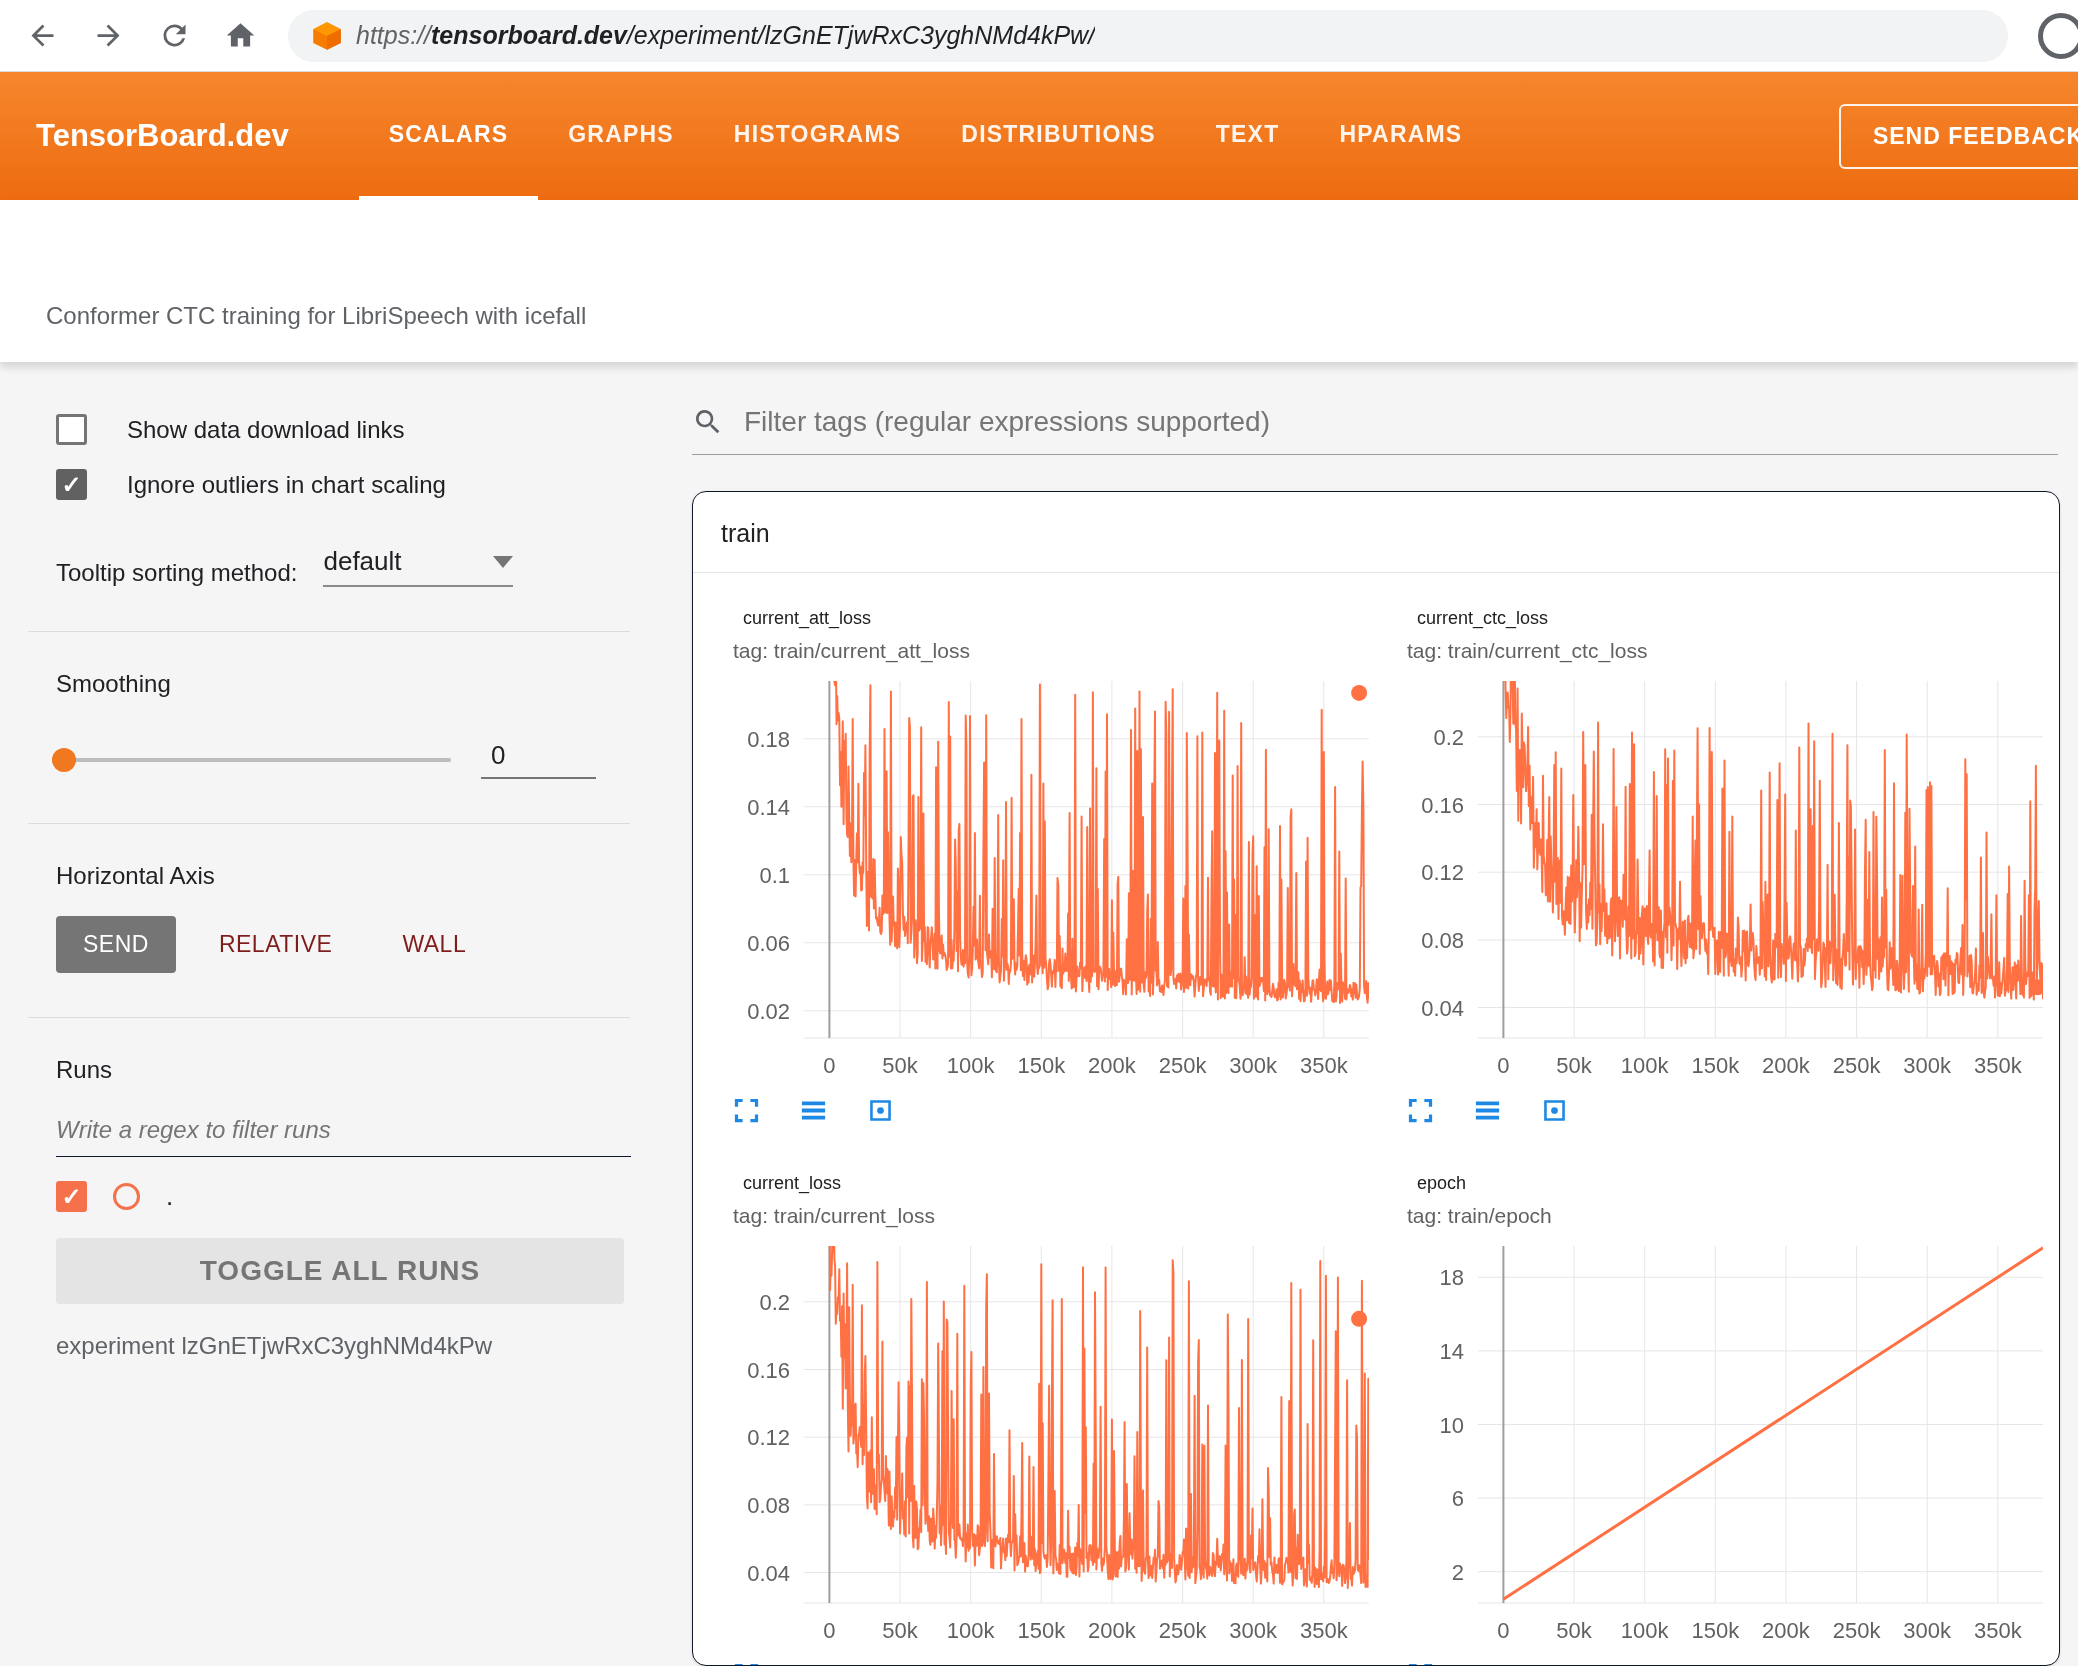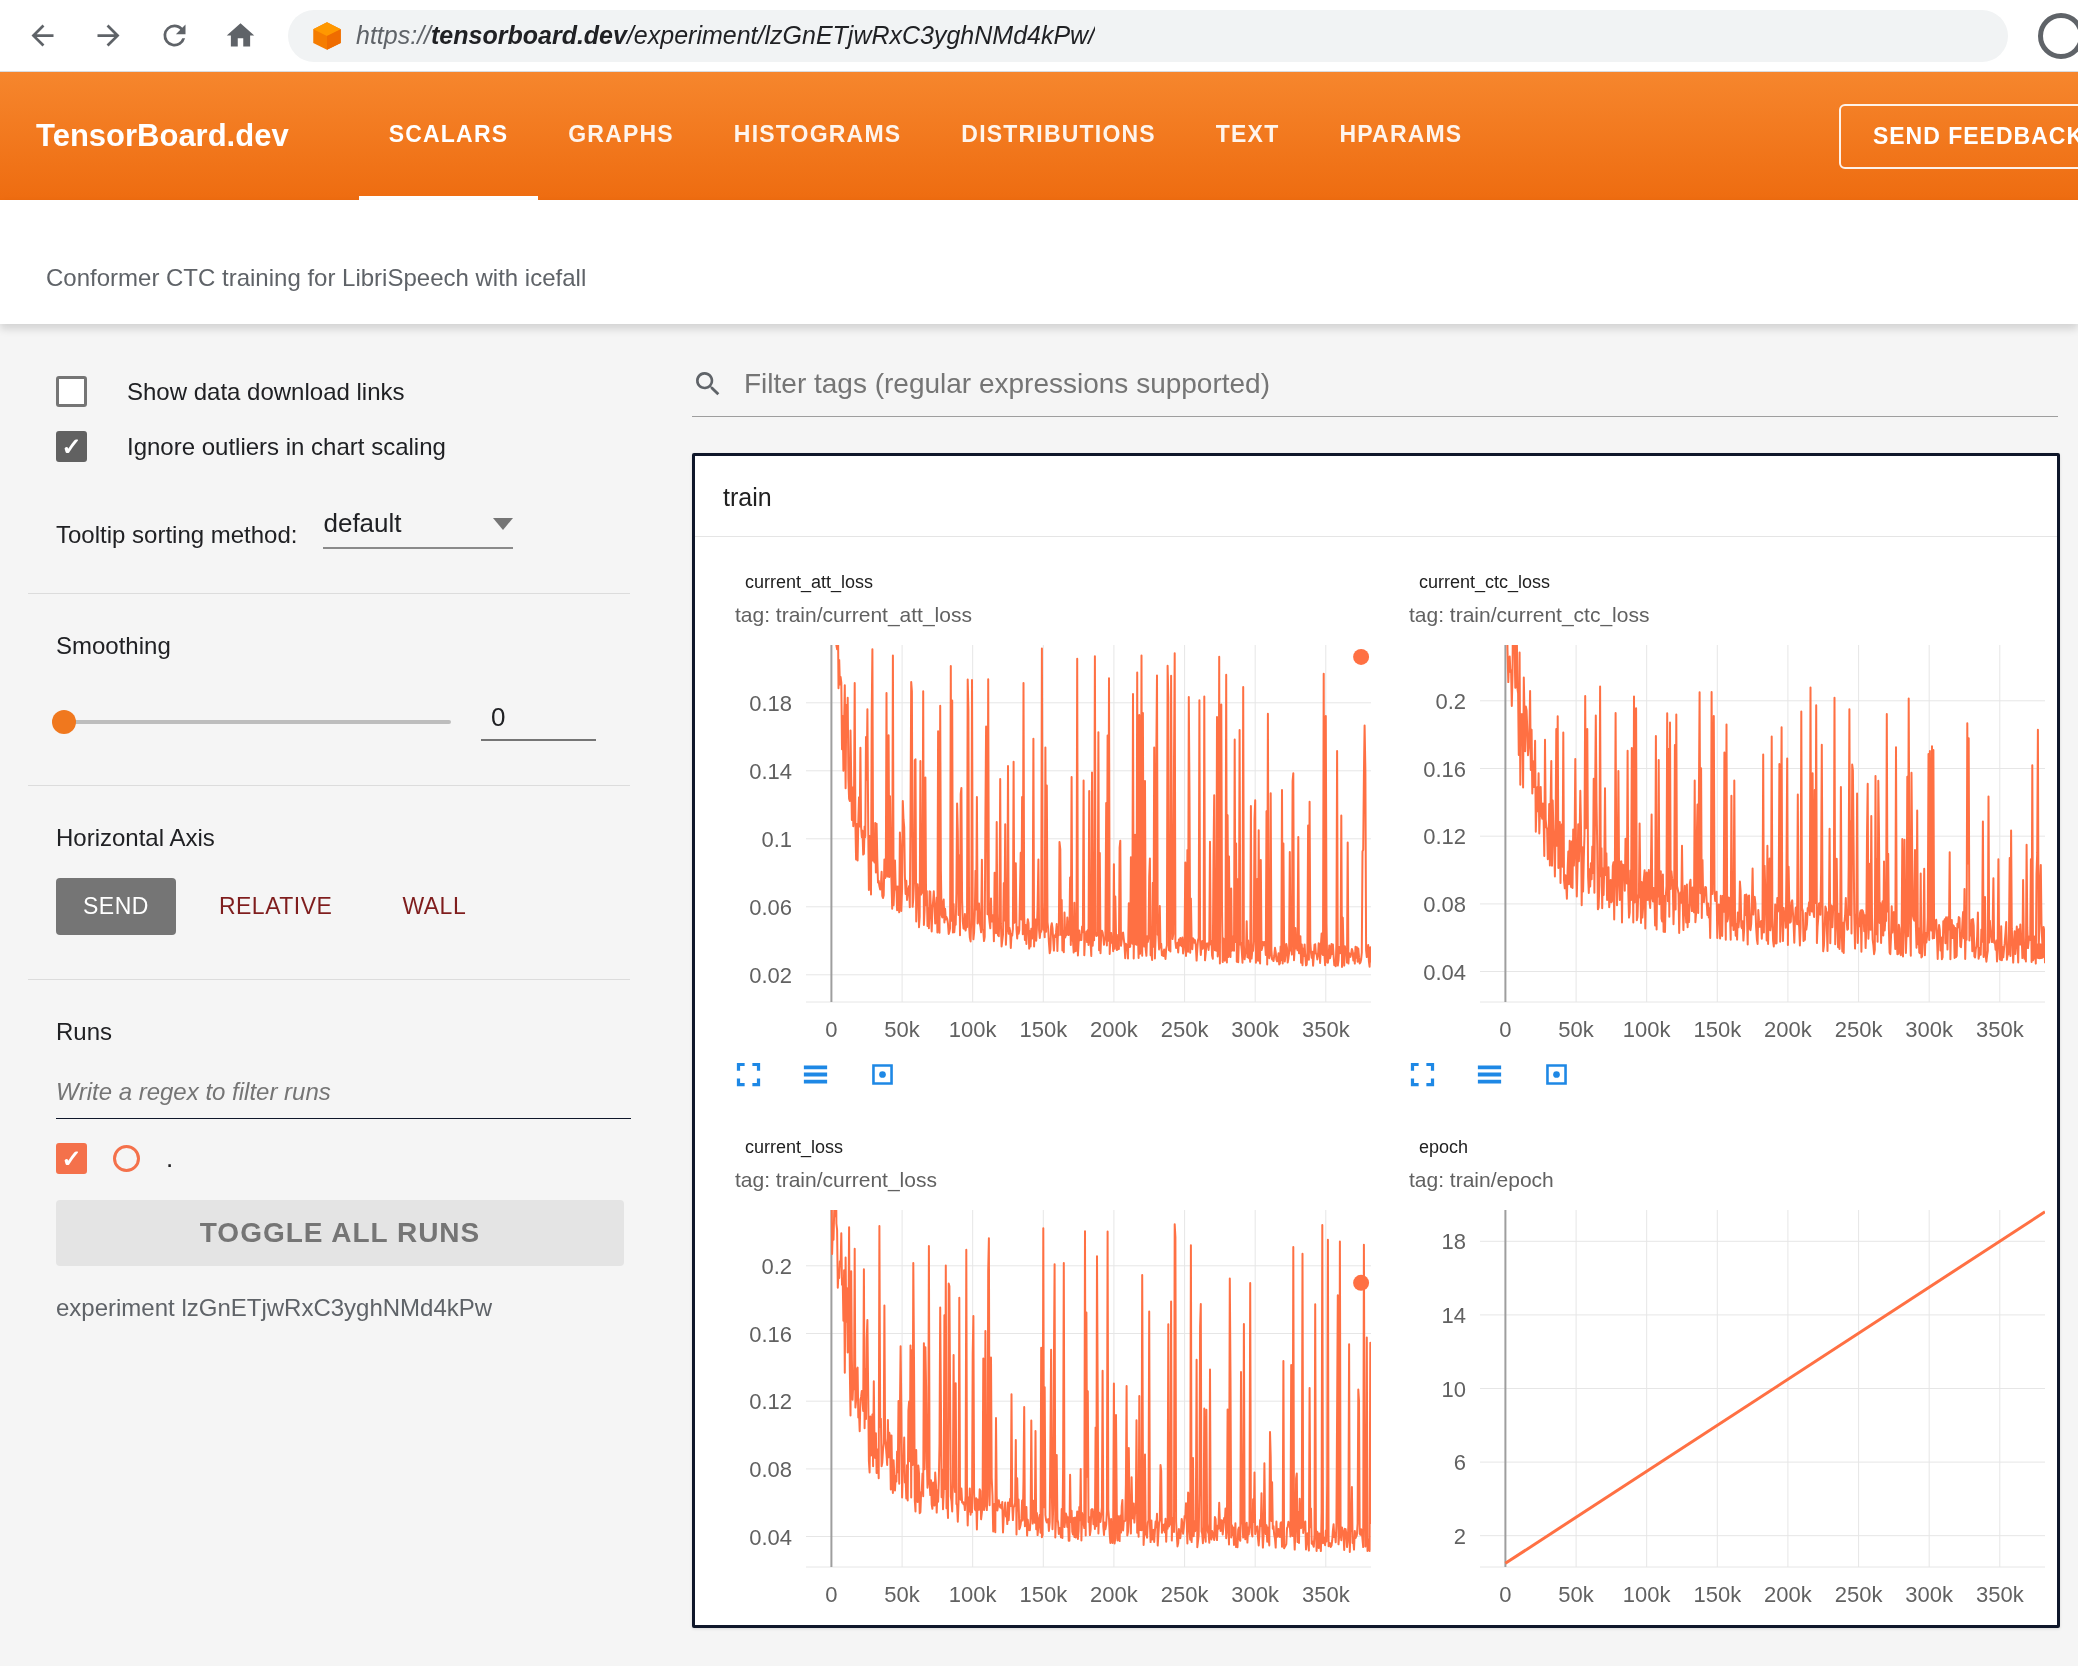--- a/index.html
+++ b/index.html
@@ -27,21 +27,21 @@
   .brand { font-size: 31px; font-weight: bold; margin-right: 70px; align-self: center; white-space: nowrap; }
   .tabs { display: flex; align-items: stretch; }
   .tab { display: flex; align-items: center; padding: 0 30px; font-size: 23px; font-weight: bold;
     letter-spacing: 1.2px; color: rgba(255,255,255,0.92); border-bottom: 4px solid transparent; cursor: pointer; white-space: nowrap; }
   .tab.active { color: #fff; border-bottom-color: #fff; }
   .feedback-btn { margin-left: auto; margin-right: -40px; align-self: center;
     border: 2px solid rgba(255,255,255,0.9); border-radius: 6px; padding: 17px 32px;
     font-size: 23px; font-weight: bold; letter-spacing: 1px; white-space: nowrap; cursor: pointer; }
 
   
-  .subheader { height: 124px; background: #fff; box-shadow: 0 5px 8px rgba(0,0,0,0.14);
+  .subheader { height: 162px; background: #fff; box-shadow: 0 5px 8px rgba(0,0,0,0.14);
     display: flex; align-items: flex-end; padding: 0 0 32px 46px; position: relative; z-index: 2; }
   .subtitle { font-size: 24px; color: #5f6368; }
 
   
   .content { display: flex; height: 1304px; }
   .sidebar { width: 636px; flex-shrink: 0; padding: 52px 0 0 56px; }
   .main { flex: 1; min-width: 0; padding: 44px 18px 0 56px; display: flex; flex-direction: column; }
 
   
   .check-row { display: flex; align-items: center; gap: 40px; margin-bottom: 24px; font-size: 24px; }
@@ -85,21 +85,21 @@
   .experiment-label { margin-top: 28px; font-size: 24px; color: #5f6368; }
 
   
   .filter-row { display: flex; align-items: center; gap: 20px; border-bottom: 1px solid #9e9e9e;
     padding-bottom: 16px; margin-right: 2px; flex-shrink: 0; }
   .filter-row svg { width: 32px; height: 32px; fill: #5f6368; flex-shrink: 0; }
   .filter-input { flex: 1; border: none; background: transparent; outline: none;
     font-size: 28px; font-family: "Liberation Sans", sans-serif; color: #202124; }
   .filter-input::placeholder { color: #757575; }
 
-  .card { margin-top: 36px; background: #fff; border: 3px solid #0f172a; border-radius: 2px;
+  .card { margin-top: 36px; background: #fff; border: 1px solid #0f172a; border-radius: 14px;
     box-shadow: 0 1px 3px rgba(0,0,0,0.12); flex: 1; overflow: hidden; }
   .card-title { font-size: 25px; color: #212121; padding: 27px 0 24px 28px; border-bottom: 1px solid #e5e5e5; }
   .chart-grid { display: grid; grid-template-columns: 660px 660px; column-gap: 14px; row-gap: 36px;
     padding: 28px 0 0 26px; }
   .chart-cell { width: 660px; }
   .chart-title { font-size: 18px; color: #212121; line-height: 34px; margin-left: 24px; }
   .chart-tag { font-size: 21px; color: #616161; line-height: 28px; margin: 2px 0 8px 14px; }
   .chart-toolbar { display: flex; gap: 36px; margin: 8px 0 0 12px; }
   .cicon { cursor: pointer; }
   .cicon svg { width: 31px; height: 31px; fill: #1e88e5; }

